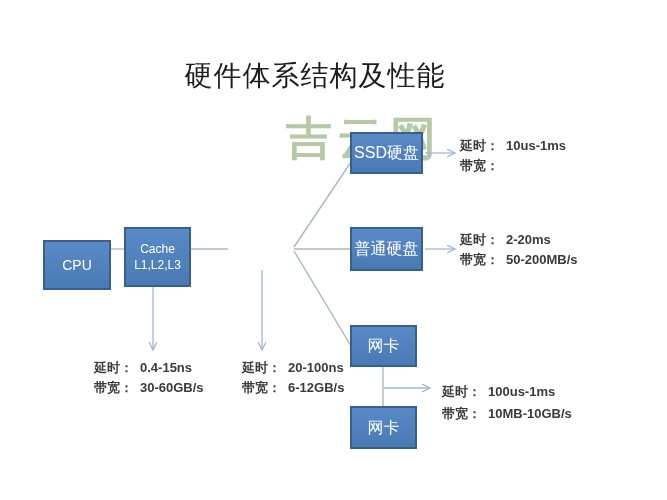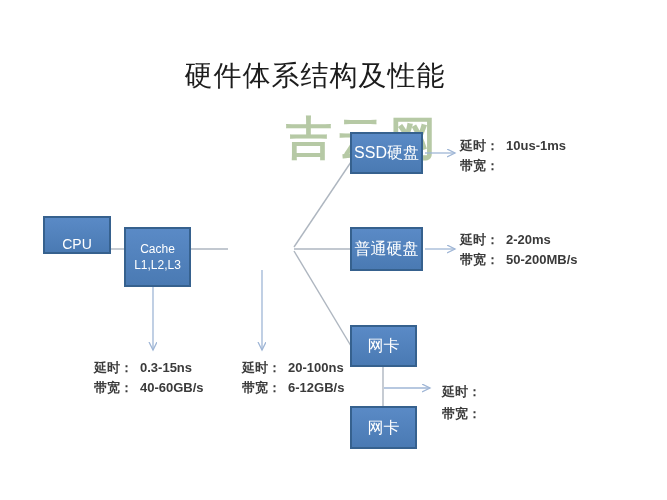--- a/index.html
+++ b/index.html
@@ -54,21 +54,21 @@
     display: flex;
     flex-direction: column;
     align-items: center;
     justify-content: center;
     font-size: 16px;
     line-height: 16px;
     z-index: 4;
     box-sizing: border-box;
     text-align: center;
   }
-  .node-cpu    { left: 43px;  top: 216px; width: 68px; height: 38px; font-size: 14px; justify-content: flex-end; }
+  .node-cpu    { left: 43px;  top: 240px; width: 68px; height: 50px; font-size: 14px; }
   .node-cache  { left: 124px; top: 227px; width: 67px; height: 60px; font-size: 12px; }
   .node-memory { left: 228px; top: 228px; width: 66px; height: 41px; }
   .node-ssd    { left: 350px; top: 132px; width: 73px; height: 42px; }
   .node-hdd    { left: 350px; top: 227px; width: 73px; height: 44px; }
   .node-nic1   { left: 350px; top: 325px; width: 67px; height: 42px; }
   .node-nic2   { left: 350px; top: 406px; width: 67px; height: 43px; }
   .ann {
     position: absolute;
     z-index: 4;
     color: #3a3a3a;
@@ -164,41 +164,43 @@
     </div>
     <div class="ann-row">
       <span class="ann-label">带宽：</span>
       <span class="ann-value">50-200MB/s</span>
     </div>
   </div>
 
   <div class="ann ann-cache">
     <div class="ann-row">
       <span class="ann-label">延时：</span>
-      <span class="ann-value">0.3-15ns</span>
-    </div>
-    <div class="ann-row">
-      <span class="ann-label">带宽：</span>
-      <span class="ann-value">40-60GB/s</span>
+      <span class="ann-value">0.4-15ns</span>
+    </div>
+    <div class="ann-row">
+      <span class="ann-label">带宽：</span>
+      <span class="ann-value">30-60GB/s</span>
     </div>
   </div>
 
   <div class="ann ann-mem">
     <div class="ann-row">
       <span class="ann-label">延时：</span>
       <span class="ann-value">20-100ns</span>
     </div>
     <div class="ann-row">
       <span class="ann-label">带宽：</span>
       <span class="ann-value">6-12GB/s</span>
     </div>
   </div>
 
   <div class="ann ann-nic">
     <div class="ann-row">
       <span class="ann-label">延时：</span>
-    </div>
-    <div class="ann-row">
-      <span class="ann-label">带宽：</span>
+      <span class="ann-value">100us-1ms</span>
+    </div>
+    <div class="ann-row">
+      <span class="ann-label">带宽：</span>
+      <span class="ann-value">10MB-10GB/s</span>
     </div>
   </div>
 
 </div>
 
 </body></html>

